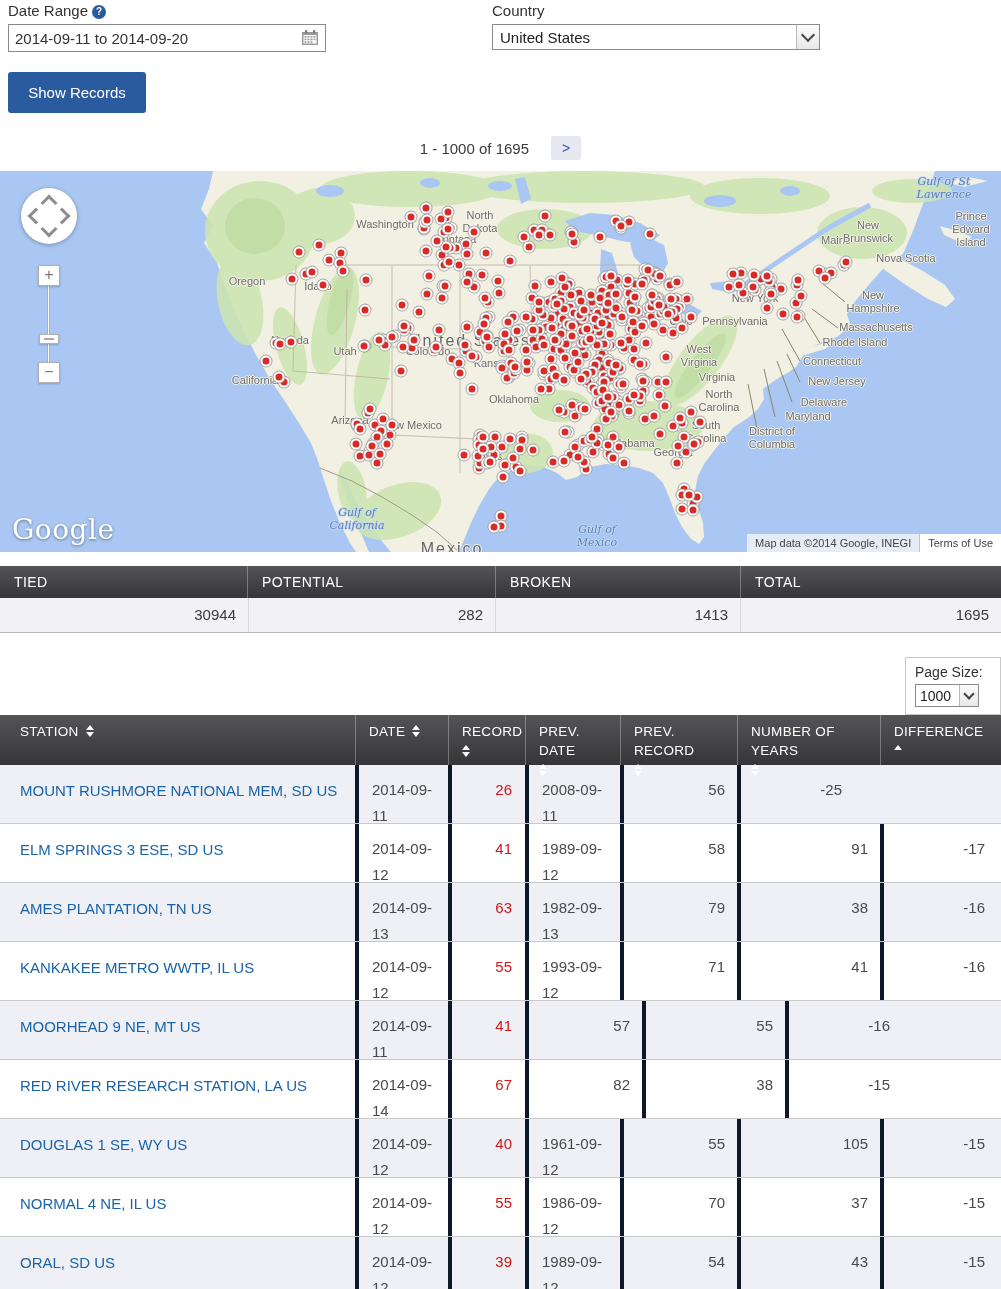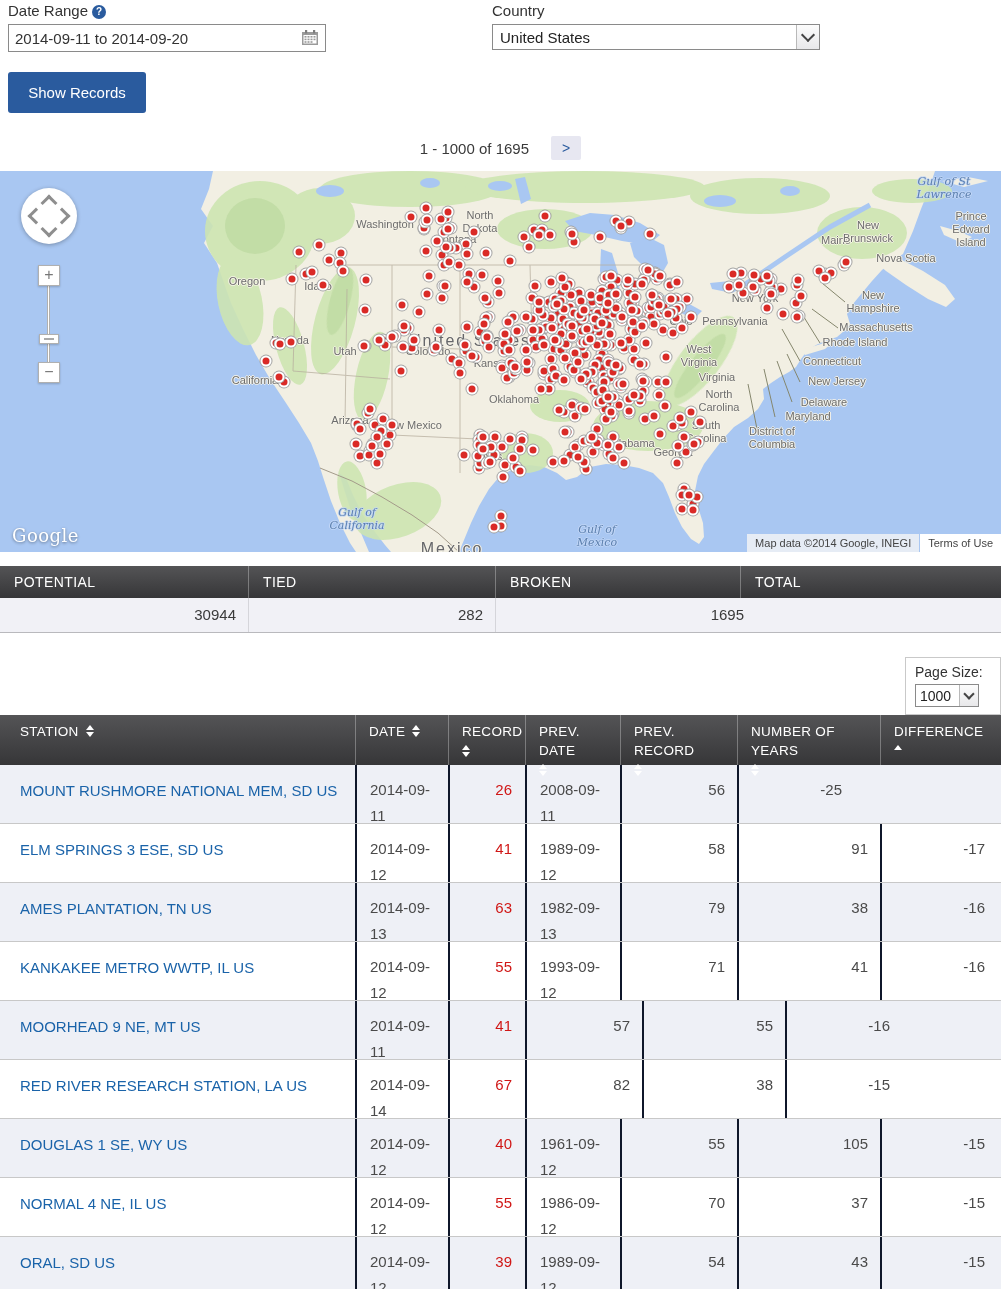--- a/index.html
+++ b/index.html
@@ -57,21 +57,21 @@
        border:1px solid #b0b0b0;box-sizing:border-box;color:#777;font-size:16px;line-height:18px;
        text-align:center;box-shadow:0 1px 2px rgba(0,0,0,.2);cursor:pointer}
   .zoom-plus{top:94px}
   .zoom-minus{top:191px}
   .zoom-track{position:absolute;z-index:4;left:47px;top:114px;width:3px;height:78px;background:#fff;
        border:1px solid #b0b0b0;box-sizing:border-box}
   .zoom-handle{position:absolute;z-index:5;left:39px;top:163px;width:20px;height:10px;background:#fff;
        border:1px solid #b0b0b0;box-sizing:border-box;box-shadow:0 1px 2px rgba(0,0,0,.2);cursor:grab}
   .zoom-handle::after{content:"";position:absolute;left:4px;right:4px;top:3px;height:2px;background:#aaa}
   .glogo{position:absolute;z-index:6;left:12px;bottom:6px;font-family:"DejaVu Serif",serif;
-       font-size:18px;color:#fff;text-shadow:0 1px 3px rgba(0,0,0,.45);letter-spacing:.5px}
+       font-size:28px;color:#fff;text-shadow:0 1px 3px rgba(0,0,0,.45);letter-spacing:.5px}
   .attrib{position:absolute;z-index:6;right:0;bottom:0;display:flex;font-size:11px;color:#444}
   .attrib .adata{background:rgba(245,245,245,.8);padding:3px 8px}
   .attrib .aterms{background:#fff;padding:3px 8px;margin-left:1px;cursor:pointer}
   
   .summary{margin-top:14px}
   .sum-head{display:flex;background:linear-gradient(#545456,#363638);height:32px}
   .sum-head .sc{box-sizing:border-box;color:#fff;font-size:14px;letter-spacing:.4px;
        padding:8px 0 0 14px}
   .sum-head .sc+.sc{border-left:1px solid rgba(255,255,255,.3)}
   .sum-body{display:flex;background:#f1f1f6;height:34px;border-bottom:1px solid #b9b9bd}
@@ -97,21 +97,21 @@
   .sortpair{display:flex;flex-direction:column;gap:2px;margin-top:3px}
   .sortpair.inline{display:inline-flex;vertical-align:middle;margin:0 0 2px 7px}
   .tri-up{width:0;height:0;border-left:4px solid transparent;border-right:4px solid transparent;
        border-bottom:5px solid #fff}
   .tri-down{width:0;height:0;border-left:4px solid transparent;border-right:4px solid transparent;
        border-top:5px solid #fff}
   .tr{display:flex;height:58px;border-bottom:1px solid #c8c8c8;background:#fff}
   .tr.alt{background:#eef0f6}
   .tr .td{box-sizing:border-box;padding-top:12px;line-height:1.75;font-size:15px;color:#4a4a4a;
        overflow:hidden}
-  .tr .td+.td{border-left:2px solid #0f172a}
+  .tr .td+.td{border-left:4px solid #0f172a}
   .c0{width:355px}.c1{width:93px}.c2{width:77px}.c3{width:95px}.c4{width:117px}
   .c5{width:143px}.c6{width:121px}
   .td.c0{padding-left:20px;padding-right:10px;line-height:1.4;padding-top:15px}
   .td.c1,.td.c3{padding-left:13px;padding-right:8px}
   .td.c2{text-align:right;padding-right:13px}
   .td.c4,.td.c5{text-align:right;padding-right:12px}
   .td.c6{text-align:right;padding-right:16px}
   .td a{color:#1a63a9;text-decoration:none;cursor:pointer}
   .td .rec{color:#d01716}
 </style>
@@ -838,28 +838,29 @@
 
   <div class="glogo">Google</div>
   <div class="attrib">
     <span class="adata">Map data ©2014 Google, INEGI</span>
     <span class="aterms">Terms of Use</span>
   </div>
 </div>
 
 <div class="summary">
   <div class="sum-head" id="sum-head">
+      <div class="sc sc1">TIED</div>
       <div class="sc sc0">POTENTIAL</div>
-      <div class="sc sc1">TIED</div>
       <div class="sc sc2">BROKEN</div>
       <div class="sc sc3">TOTAL</div>
     </div>
   <div class="sum-body" id="sum-body">
       <div class="sc sc0">30944</div>
       <div class="sc sc1">282</div>
+      <div class="sc sc2">1413</div>
       <div class="sc sc3">1695</div>
     </div>
 </div>
 
 <div class="psbox">
   <div class="pslbl">Page Size:</div>
   <div class="sel ps-sel" style="position:relative">
     <span class="sel-txt">1000</span>
     <span class="arrow-box">
         <span class="chev"></span>

